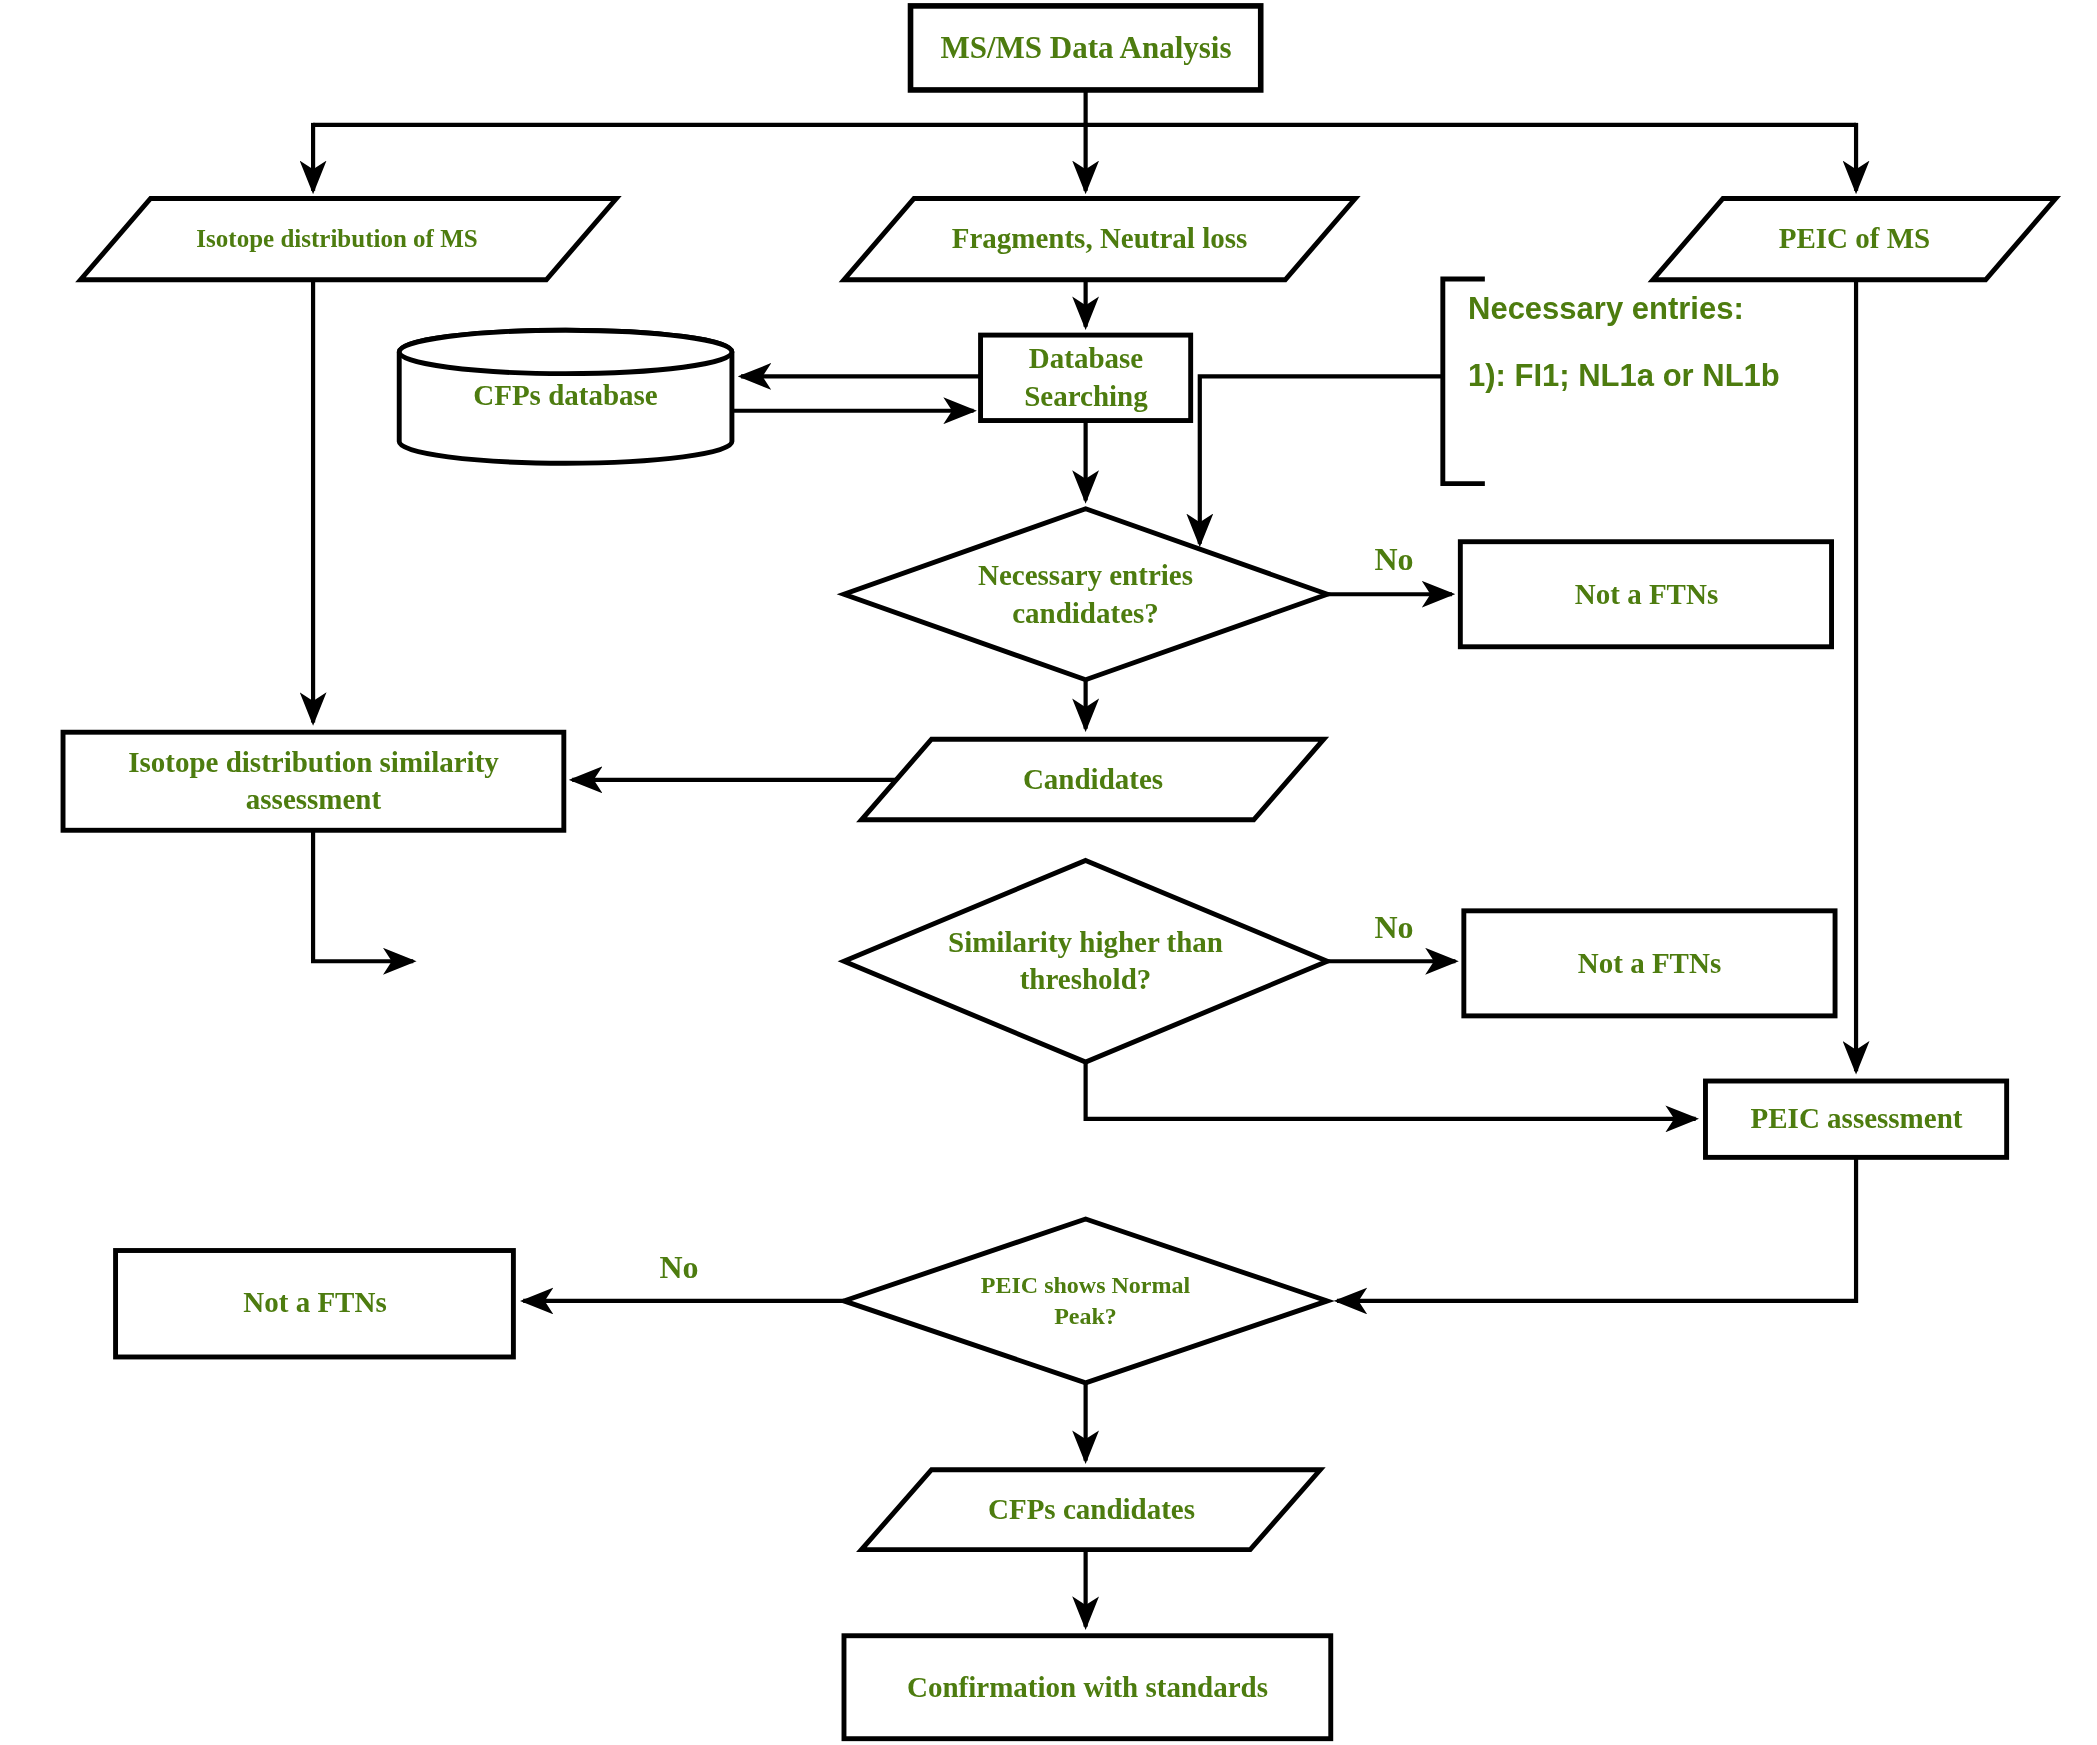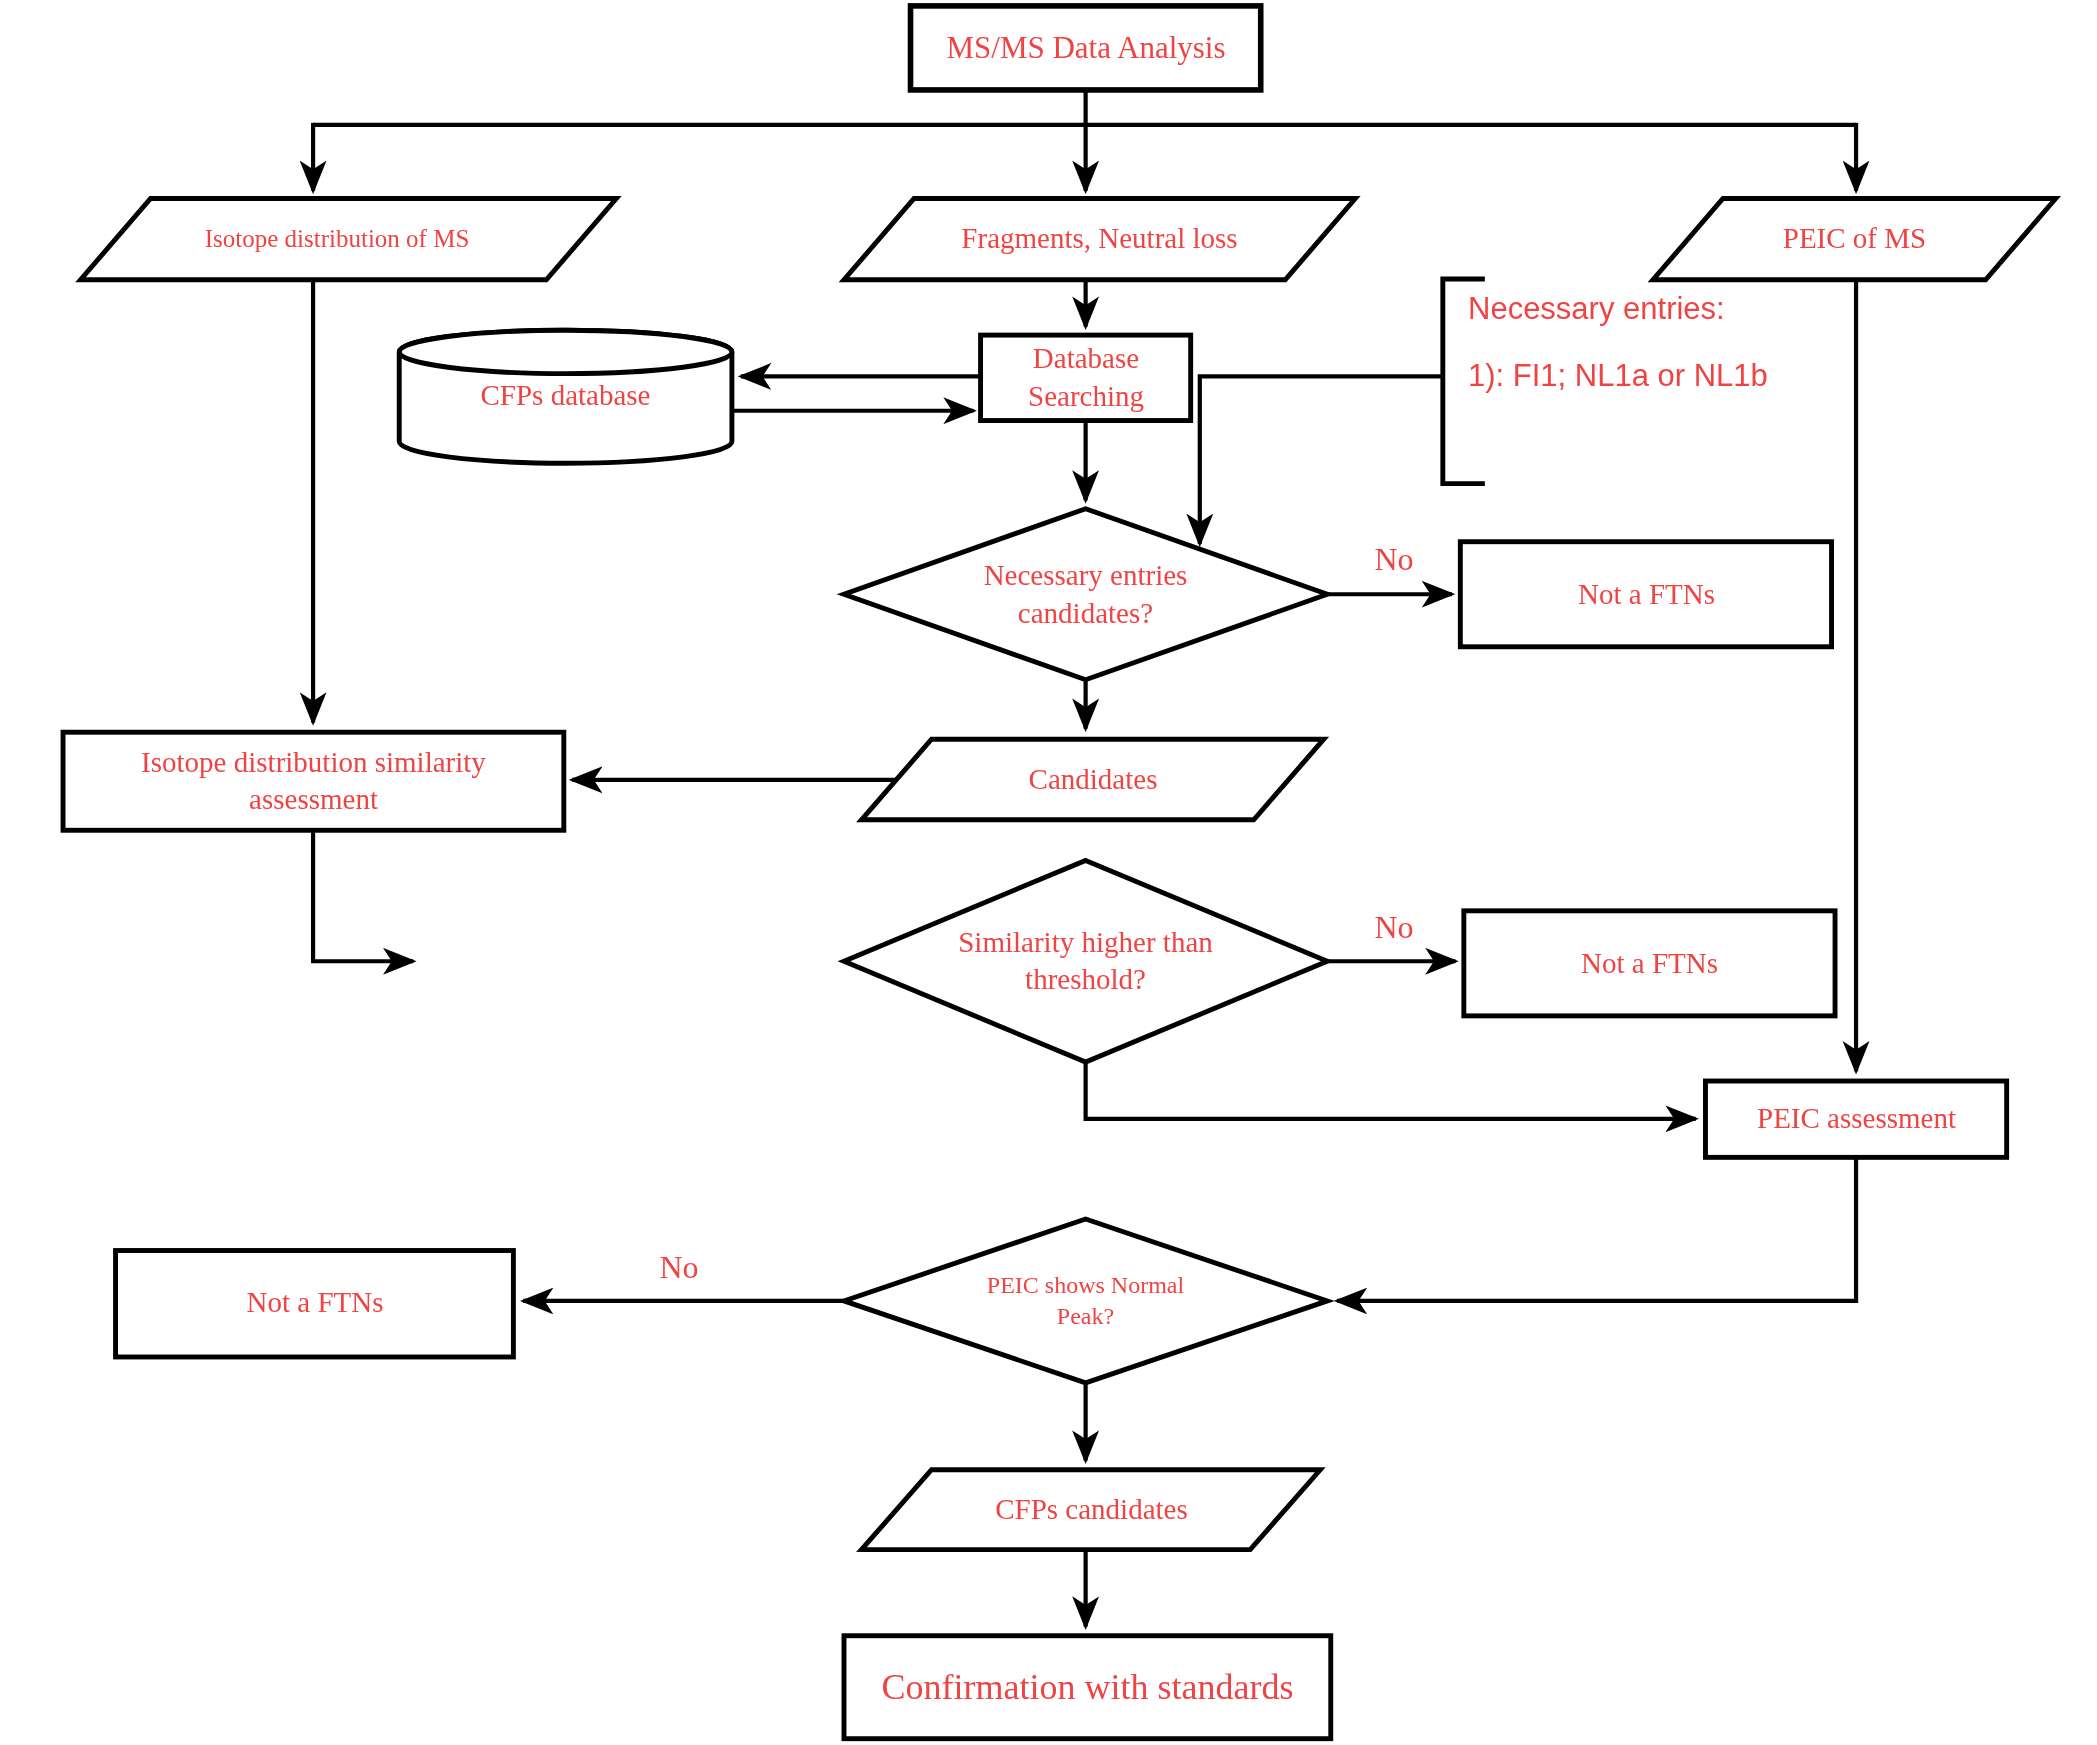--- a/index.html
+++ b/index.html
@@ -12,23 +12,23 @@
     color:#000;
   }
   .canvas svg{position:absolute;left:0;top:0;}
   .lbl{
     position:absolute;
     display:flex;
     flex-direction:column;
     align-items:center;
     justify-content:center;
     text-align:center;
-    font-weight:400;
+    font-weight:700;
     line-height:1.28;
-    color:#ef4444;
+    color:#4d7c0f;
     white-space:nowrap;
   }
   .lbl span{display:block;}
   .sans{
     font-family:"Liberation Sans","DejaVu Sans",sans-serif;
     align-items:flex-start;
     justify-content:center;
     text-align:left;
   }
   .edge{stroke:#000;stroke-width:6;fill:none;stroke-linejoin:miter;}
@@ -187,18 +187,18 @@
   </div>
 
   <div class="lbl" style="left:116px;top:1250px;width:398px;height:106px;font-size:29px;">
     <span>Not a FTNs</span>
   </div>
 
   <div class="lbl" style="left:862px;top:1470px;width:459px;height:80px;font-size:29px;">
     <span>CFPs candidates</span>
   </div>
 
-  <div class="lbl" style="left:844px;top:1636px;width:487px;height:103px;font-size:36px;">
+  <div class="lbl" style="left:844px;top:1636px;width:487px;height:103px;font-size:29px;">
     <span>Confirmation with standards</span>
   </div>
 
 </div>
 
 
 </body></html>

